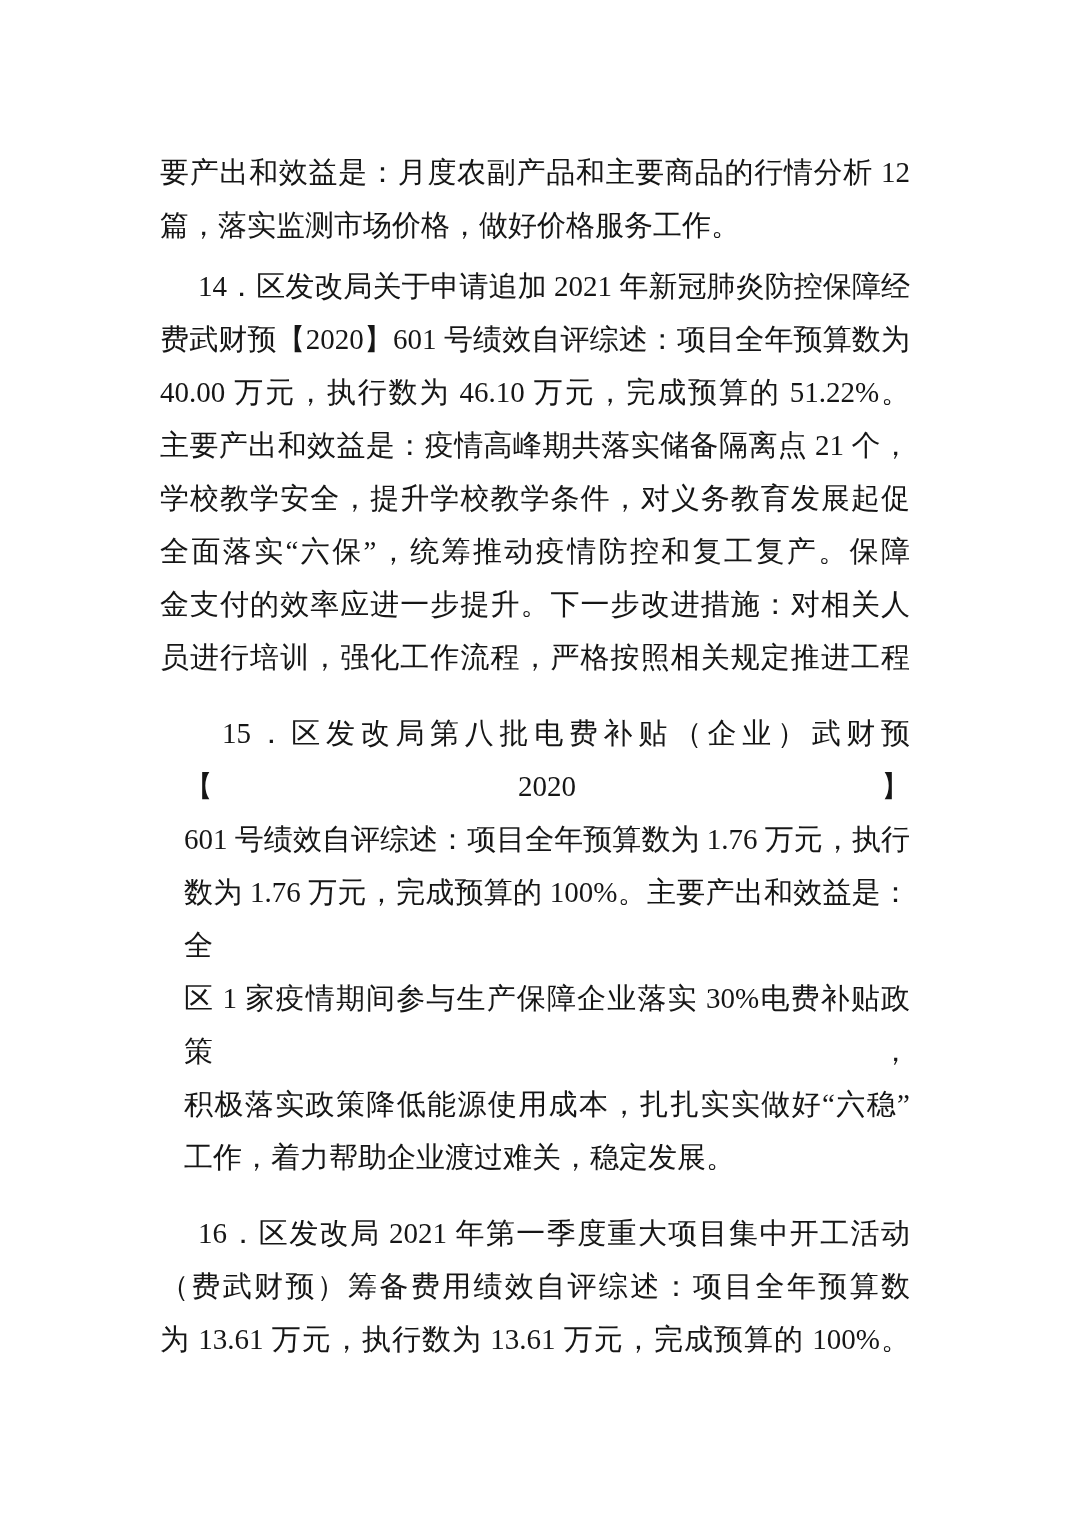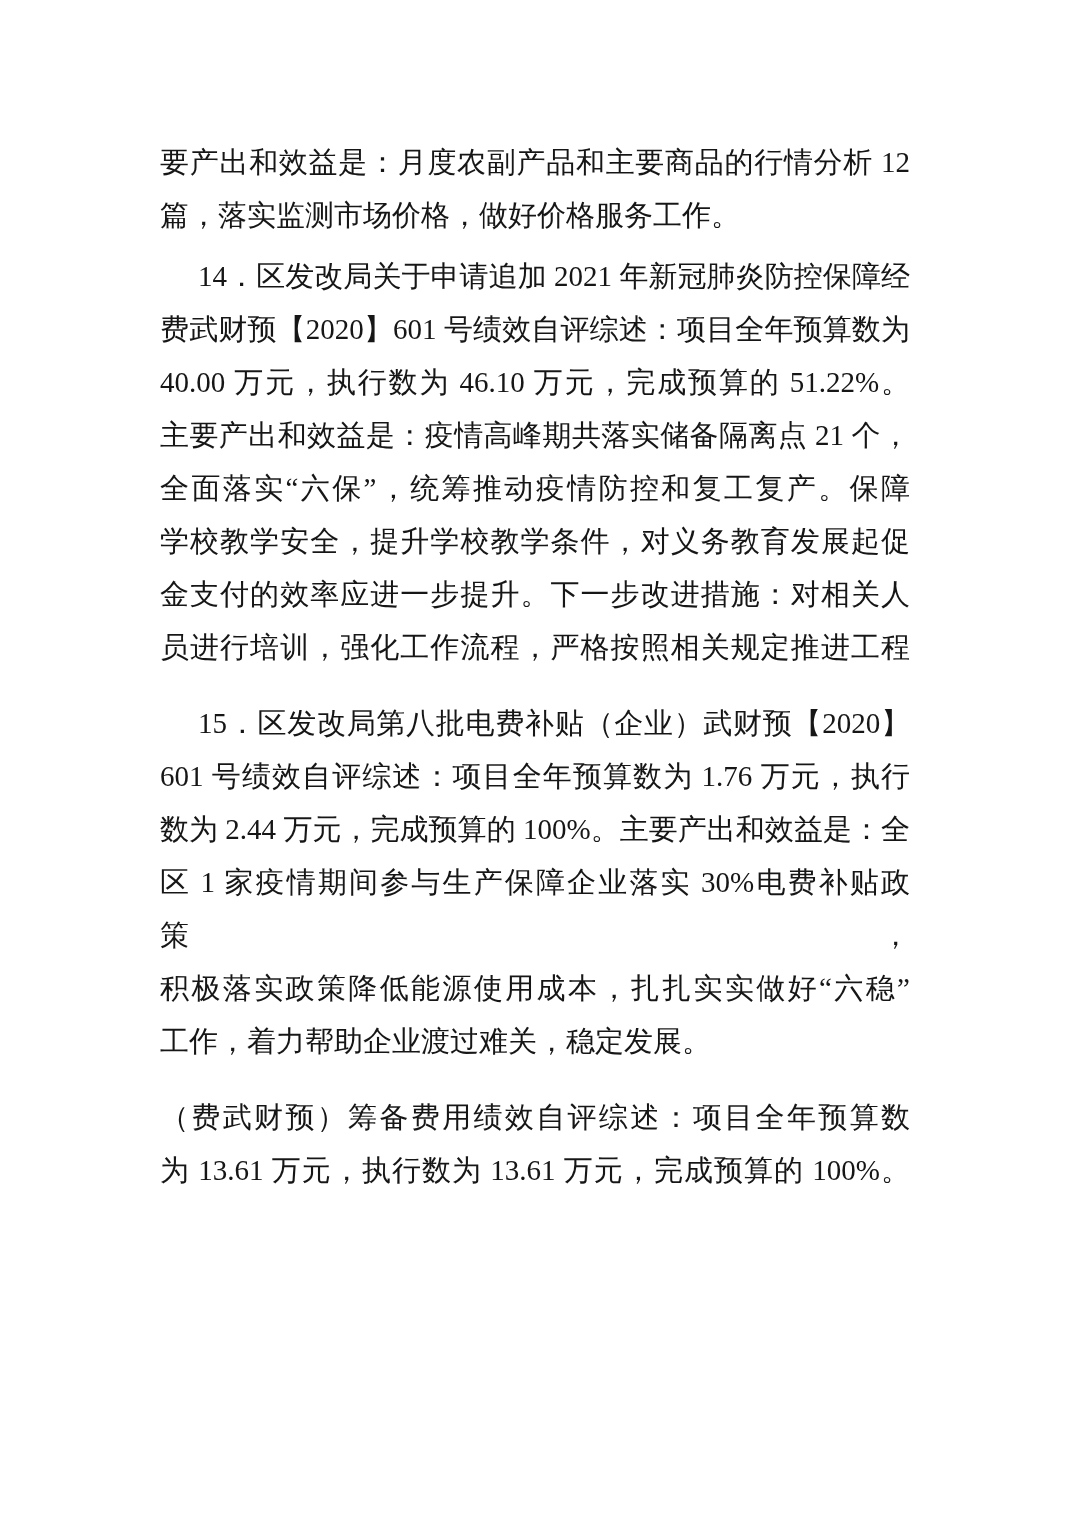--- a/index.html
+++ b/index.html
@@ -10,30 +10,30 @@
   .page {
     position: relative;
     width: 1075px;
     height: 1521px;
     background: #ffffff;
     overflow: hidden;
   }
   .content {
     position: absolute;
     left: 160px;
-    top: 136px;
+    top: 146px;
     width: 750px;
     font-family: "Liberation Serif", "DejaVu Serif", serif;
     font-size: 29px;
     line-height: 53px;
     color: #161616;
   }
   .paragraph { margin: 0; }
   [data-name="paragraph-14"] { margin-top: 8px; }
-  [data-name="paragraph-15"] { margin-top: 23px; }
+  [data-name="paragraph-15"] { margin-top: 23px; margin-left: 24px; }
   [data-name="paragraph-16"] { margin-top: 23px; }
   .line {
     text-align: justify;
     white-space: normal;
   }
   .line.fill { text-align-last: justify; }
   .line.end  { text-align-last: left; }
   .line.indent { text-indent: 38px; }
 </style>
 </head>
@@ -43,31 +43,32 @@
   <div class="content" data-name="document-content">
       <div class="paragraph" data-name="paragraph-13-continuation">
         <div class="line fill" data-name="text-line">要产出和效益是：月度农副产品和主要商品的行情分析 12</div>
         <div class="line end" data-name="text-line">篇，落实监测市场价格，做好价格服务工作。</div>
       </div>
       <div class="paragraph" data-name="paragraph-14">
         <div class="line fill indent" data-name="text-line">14．区发改局关于申请追加 2021 年新冠肺炎防控保障经</div>
         <div class="line fill" data-name="text-line">费武财预【2020】601 号绩效自评综述：项目全年预算数为</div>
         <div class="line fill" data-name="text-line">40.00 万元，执行数为 46.10 万元，完成预算的 51.22%。</div>
         <div class="line fill" data-name="text-line">主要产出和效益是：疫情高峰期共落实储备隔离点 21 个，</div>
+        <div class="line fill" data-name="text-line">学校教学安全，提升学校教学条件，对义务教育发展起促</div>
         <div class="line fill" data-name="text-line">全面落实“六保”，统筹推动疫情防控和复工复产。保障</div>
-        <div class="line fill" data-name="text-line">学校教学安全，提升学校教学条件，对义务教育发展起促</div>
         <div class="line fill" data-name="text-line">金支付的效率应进一步提升。下一步改进措施：对相关人</div>
         <div class="line fill" data-name="text-line">员进行培训，强化工作流程，严格按照相关规定推进工程</div>
       </div>
       <div class="paragraph" data-name="paragraph-15">
         <div class="line fill indent" data-name="text-line">15．区发改局第八批电费补贴（企业）武财预【2020】</div>
         <div class="line fill" data-name="text-line">601 号绩效自评综述：项目全年预算数为 1.76 万元，执行</div>
-        <div class="line fill" data-name="text-line">数为 2.44 万元，完成预算的 100%。主要产出和效益是：全</div>
+        <div class="line fill" data-name="text-line">数为 1.76 万元，完成预算的 100%。主要产出和效益是：全</div>
         <div class="line fill" data-name="text-line">区 1 家疫情期间参与生产保障企业落实 30%电费补贴政策，</div>
         <div class="line fill" data-name="text-line">积极落实政策降低能源使用成本，扎扎实实做好“六稳”</div>
         <div class="line end" data-name="text-line">工作，着力帮助企业渡过难关，稳定发展。</div>
       </div>
       <div class="paragraph" data-name="paragraph-16">
+        <div class="line fill indent" data-name="text-line">16．区发改局 2021 年第一季度重大项目集中开工活动</div>
         <div class="line fill" data-name="text-line">（费武财预）筹备费用绩效自评综述：项目全年预算数</div>
         <div class="line fill" data-name="text-line">为 13.61 万元，执行数为 13.61 万元，完成预算的 100%。</div>
       </div>
     </div>
 </div>
 
 </body></html>

